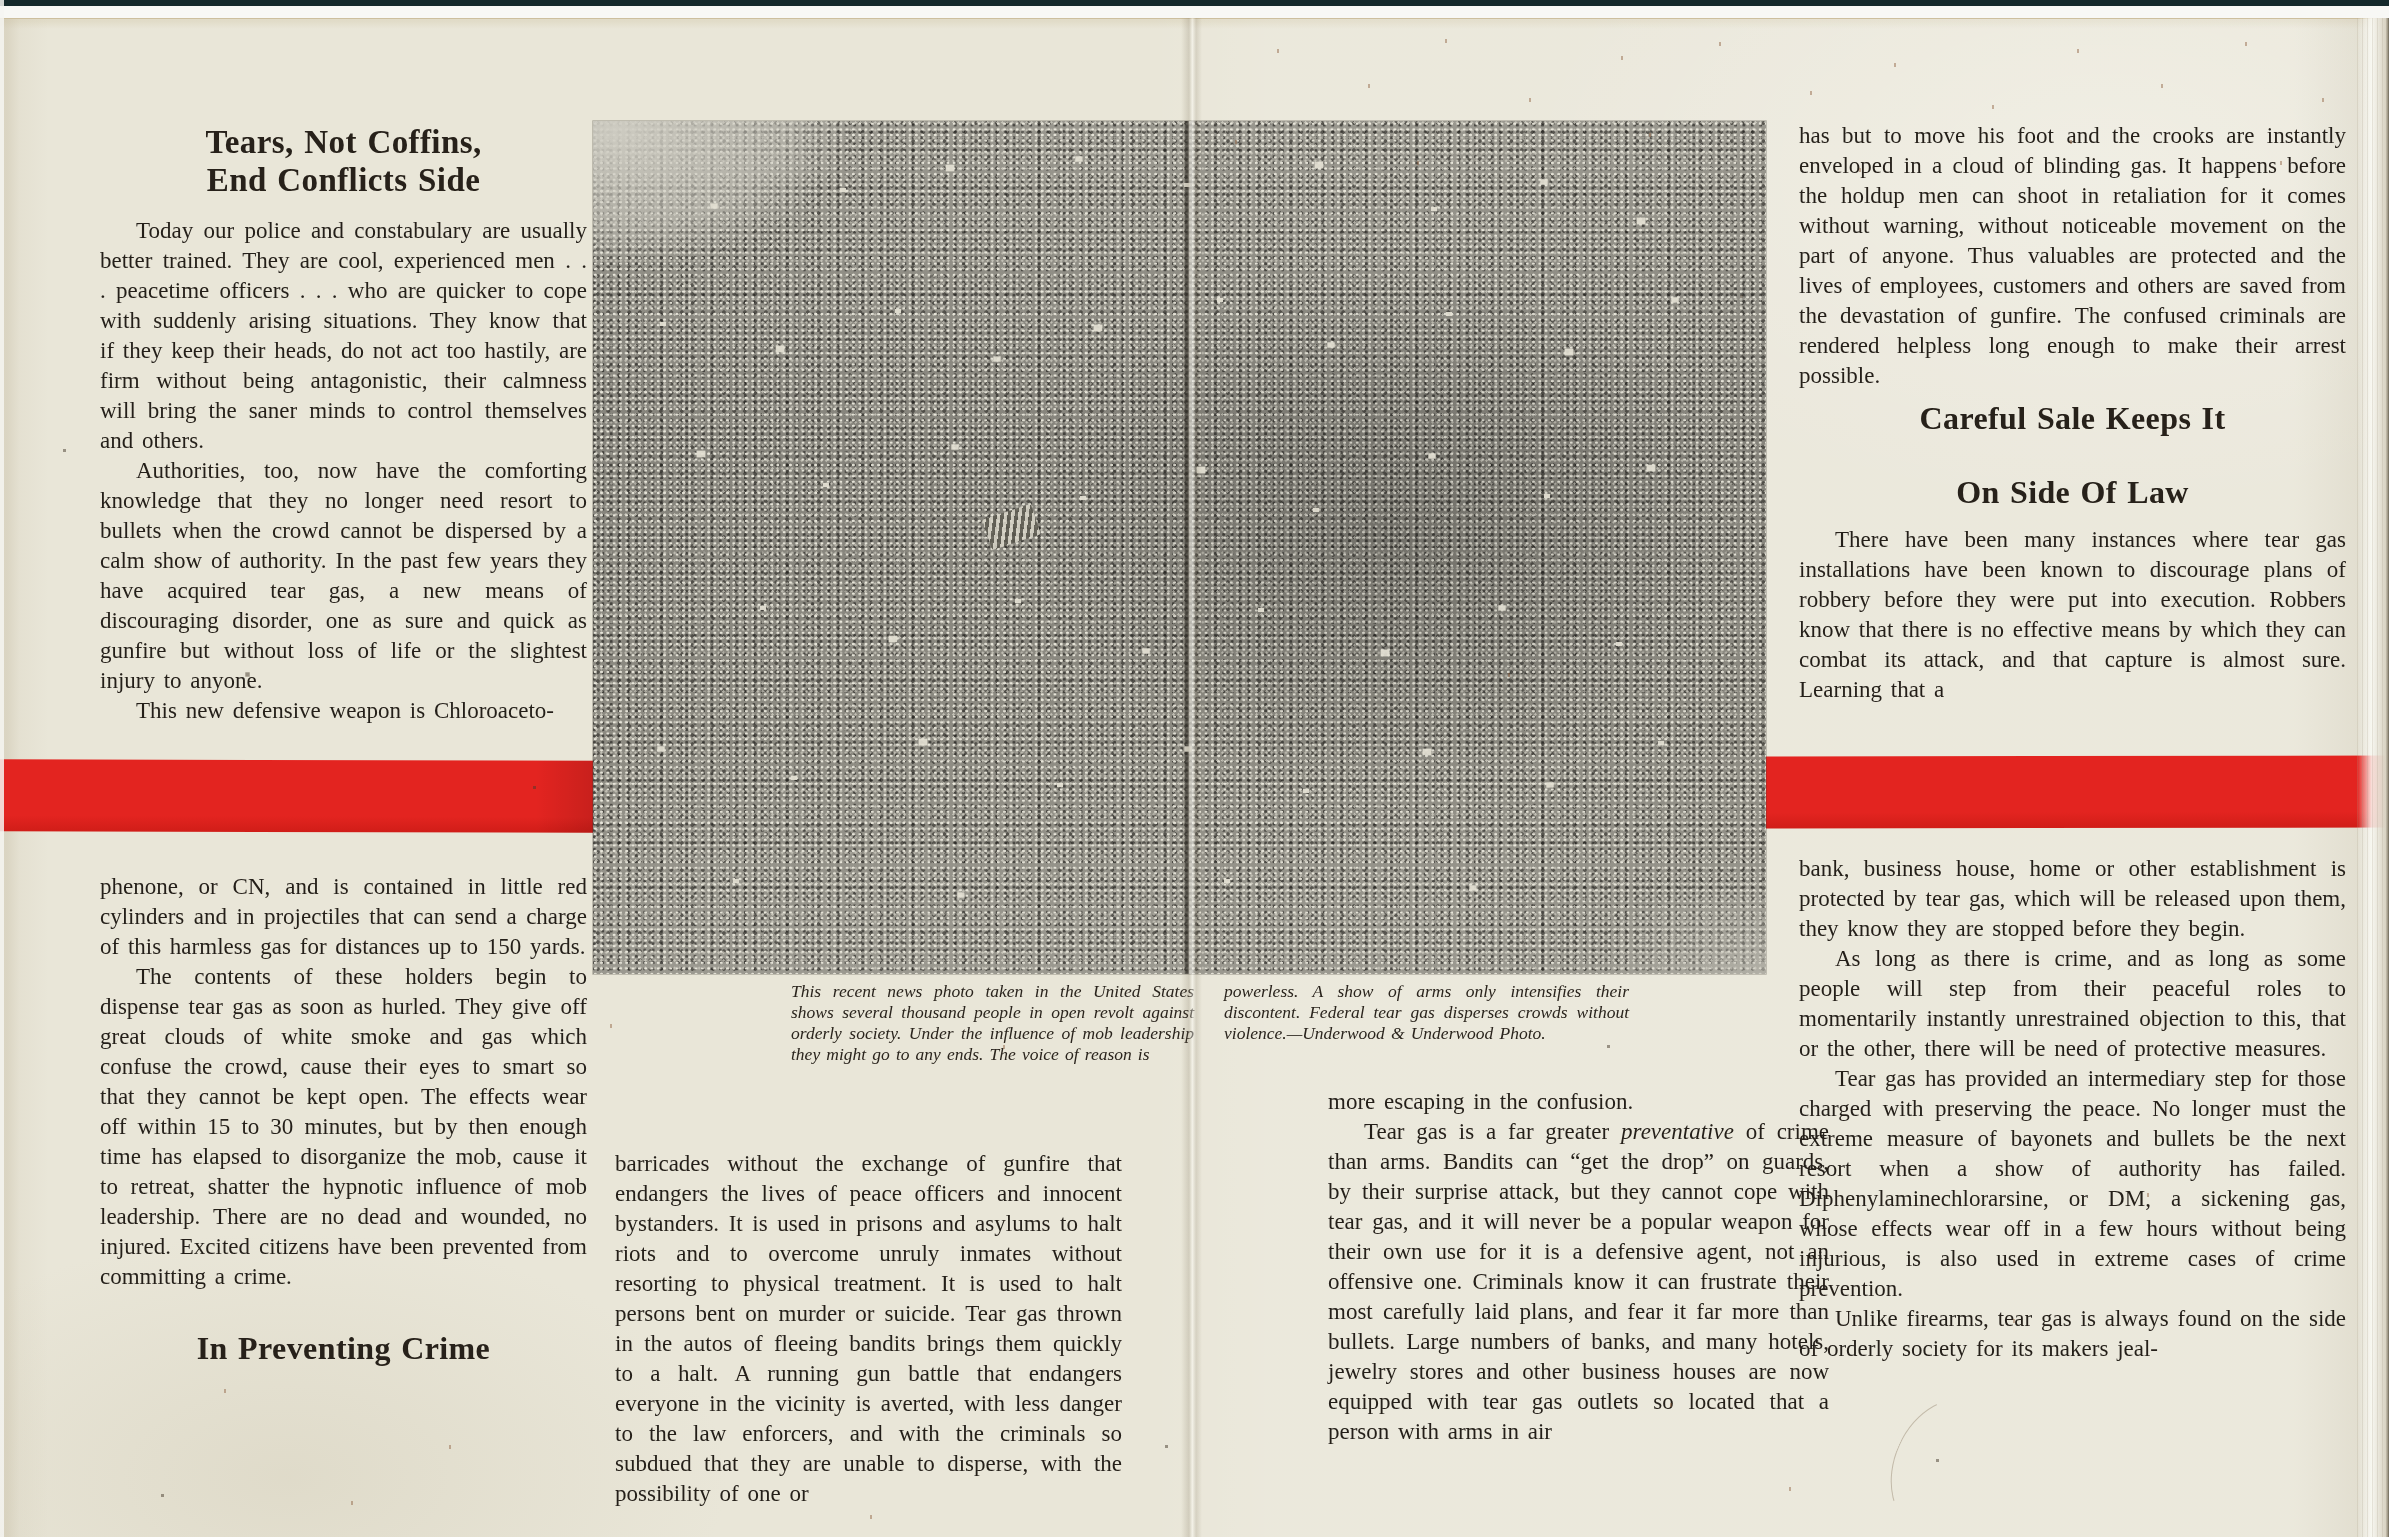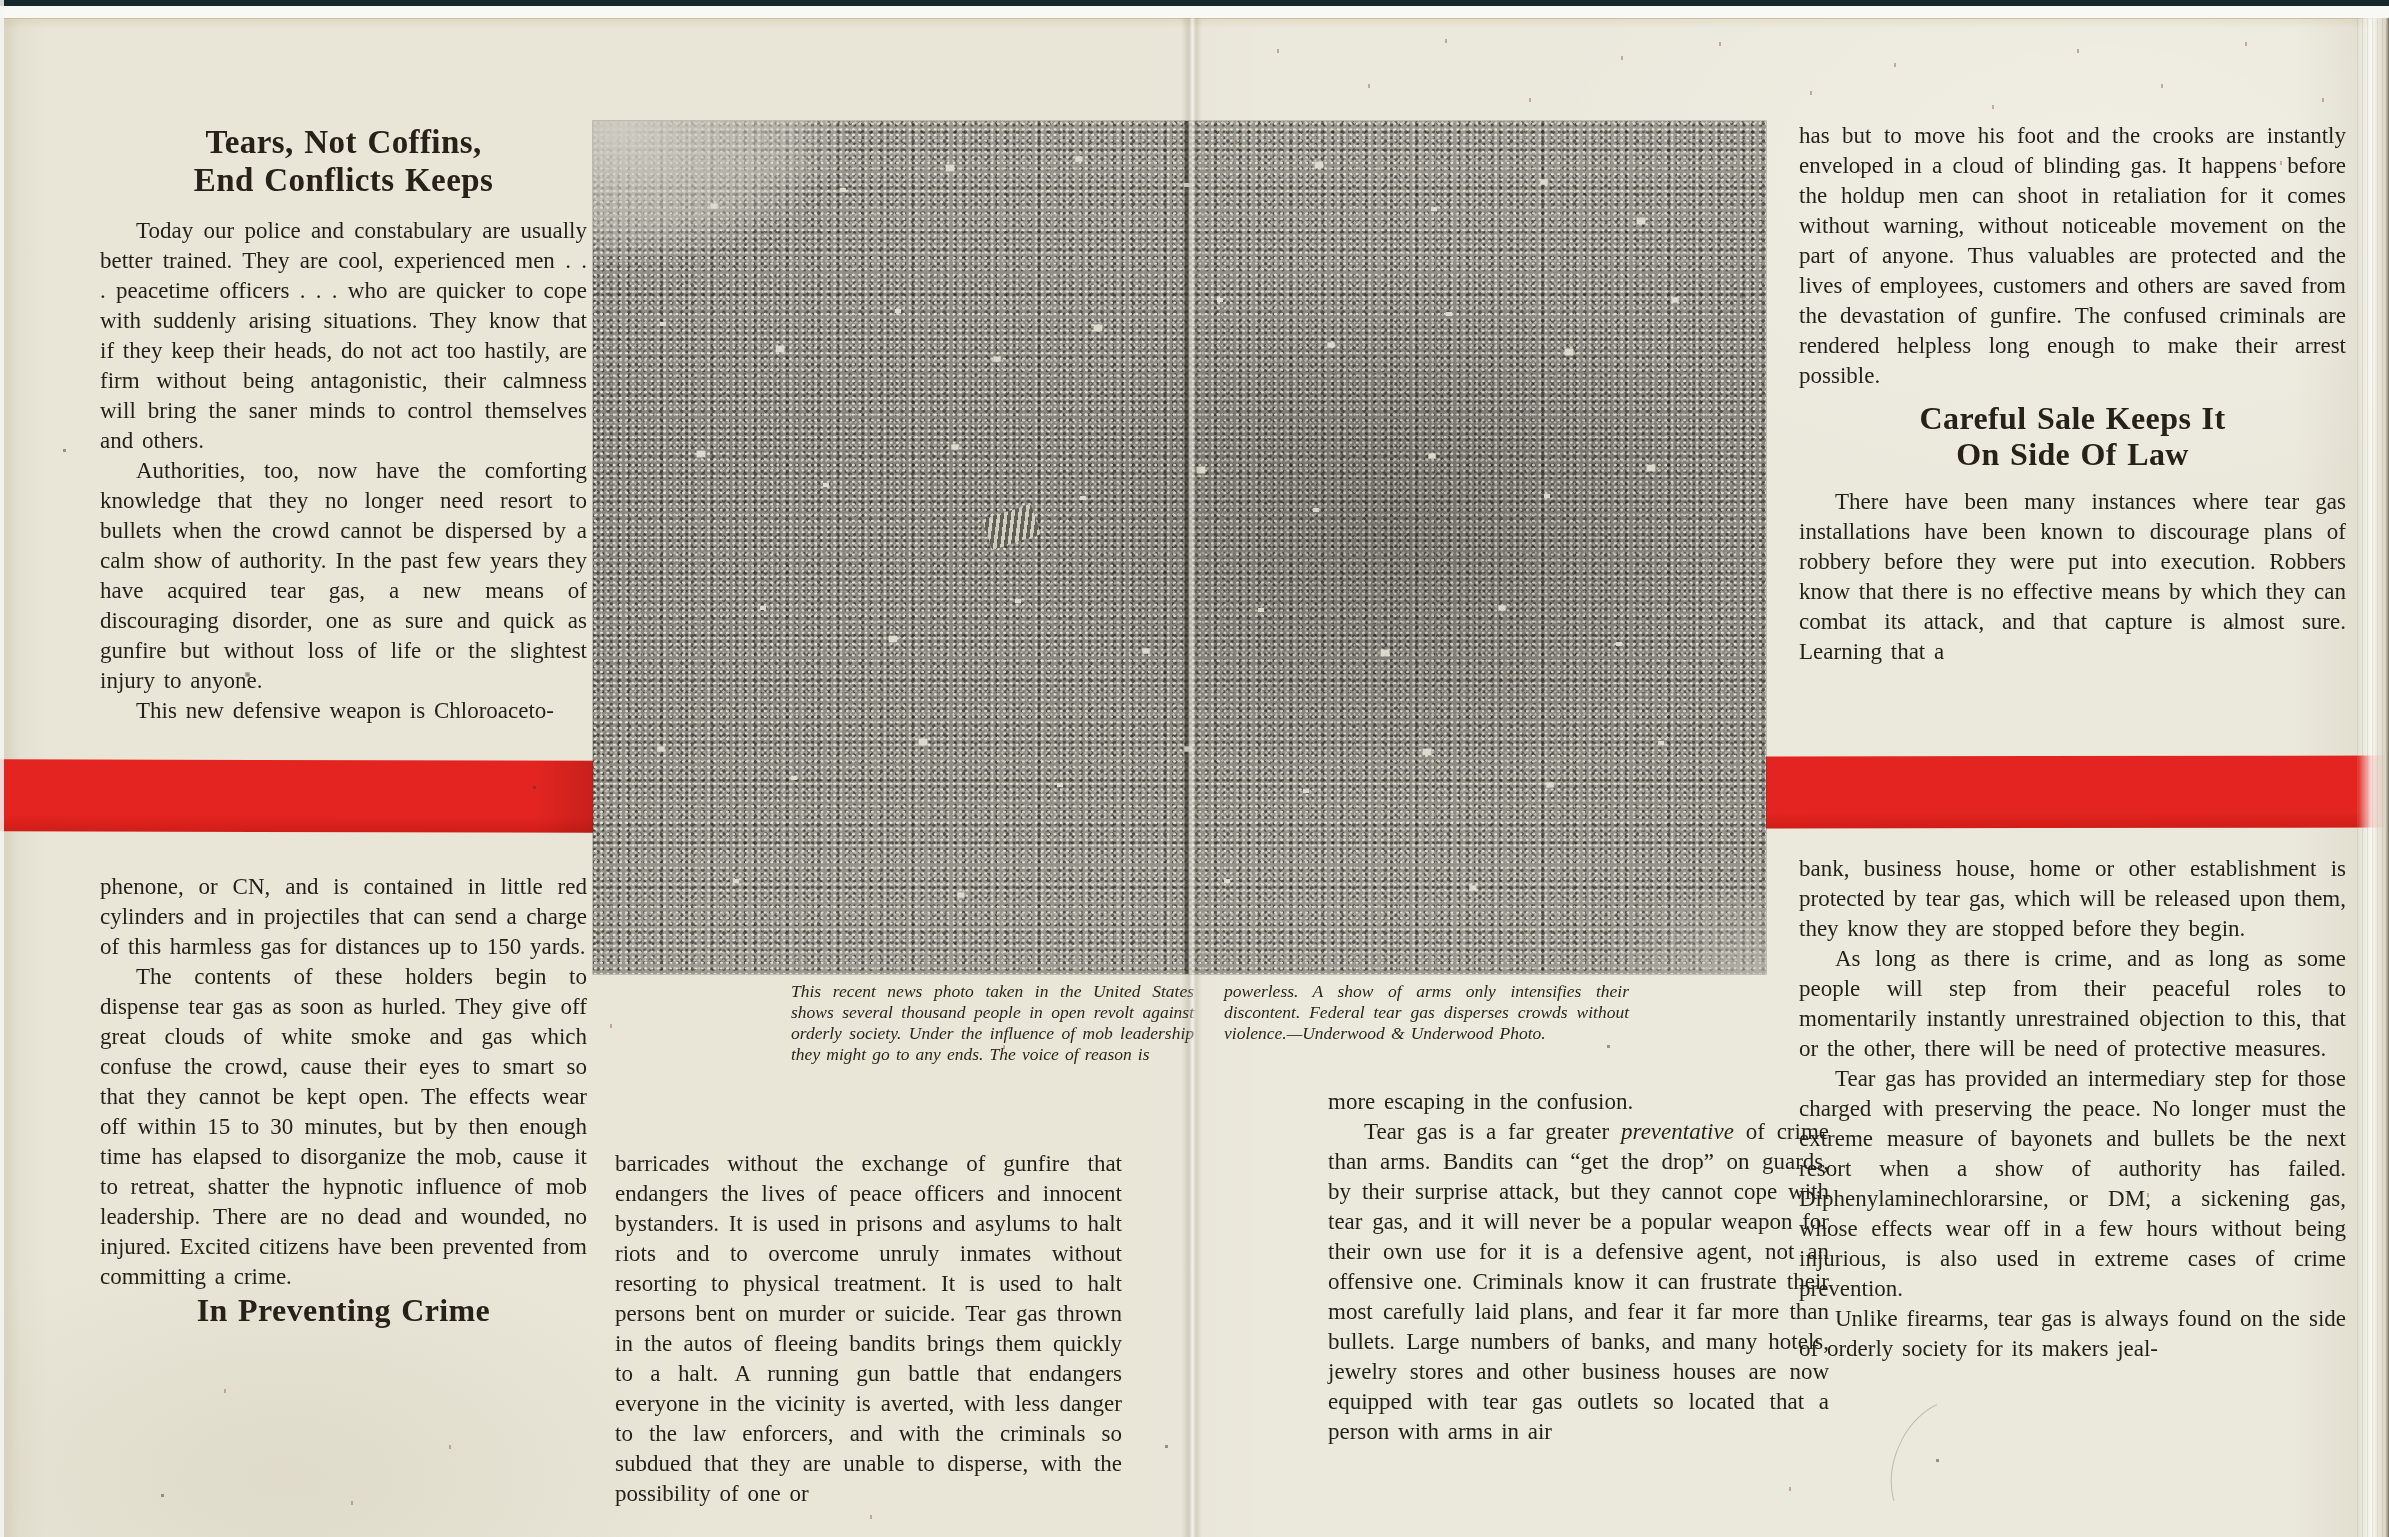--- a/index.html
+++ b/index.html
@@ -53,21 +53,21 @@
         background-image:linear-gradient(90deg, rgba(0,0,0,0) 90%, rgba(0,0,0,.12)),
                          linear-gradient(180deg, var(--band-red,#e32420) 0 78%, #d01d18 100%);}
   .band.right{left:1765px;top:756px;width:624px;transform:skewY(-.1deg);}
   
   .col{position:absolute;color:var(--ink,#241f19);font-size:23px;line-height:30px;
        text-align:justify;word-spacing:.13em;z-index:3;}
   .col p{margin:0;text-indent:36px;}
   .col p.noindent{text-indent:0;}
   .headline{font-weight:bold;text-align:center;text-indent:0;color:#27211a;
             font-size:33px;line-height:38px;letter-spacing:0.4px;word-spacing:.06em;}
-  .headline.sub{font-size:32px;line-height:36px;}
+  .headline.sub{font-size:32px;line-height:36px;margin-top:38px;}
   .mt{margin-top:17px;}
   .mb{margin-bottom:17px;}
   .caption{position:absolute;z-index:3;font-style:italic;font-size:17.5px;line-height:21px;
            text-align:justify;color:#2a241d;word-spacing:.1em;}
   
   .foxing{position:absolute;left:0;top:0;width:2.1px;height:3.5px;z-index:5;}
   .inkspecks{position:absolute;left:0;top:0;width:2.8px;height:2.8px;z-index:5;}
   .crease-arc{position:absolute;left:1894px;top:1396px;width:105px;height:140px;z-index:5;
               border:1.4px solid transparent;border-left-color:rgba(120,100,75,.35);
               border-radius:50%;transform:rotate(24deg);}
@@ -82,21 +82,21 @@
 
   <div class="paper"></div>
   <div class="fold"></div>
   <div class="rightedge"></div>
   <div class="crease-arc"></div>
   <div class="foxing" style="box-shadow: rgba(139, 94, 60, 0.45) 1277px 49px 0px 0px, rgba(139, 94, 60, 0.45) 1368px 84px 0px 0px, rgba(139, 94, 60, 0.45) 1445px 39px 0px 0px, rgba(139, 94, 60, 0.45) 1529px 98px 0px 0px, rgba(139, 94, 60, 0.45) 1621px 56px 0px 0px, rgba(139, 94, 60, 0.45) 1719px 42px 0px 0px, rgba(139, 94, 60, 0.45) 1810px 91px 0px 0px, rgba(139, 94, 60, 0.45) 1894px 63px 0px 0px, rgba(139, 94, 60, 0.45) 1992px 105px 0px 0px, rgba(139, 94, 60, 0.45) 2077px 49px 0px 0px, rgba(139, 94, 60, 0.45) 2161px 84px 0px 0px, rgba(139, 94, 60, 0.45) 2245px 42px 0px 0px, rgba(139, 94, 60, 0.45) 2322px 98px 0px 0px, rgba(139, 94, 60, 0.45) 1235px 140px 0px 0px, rgba(139, 94, 60, 0.45) 1417px 161px 0px 0px, rgba(139, 94, 60, 0.45) 1649px 133px 0px 0px, rgba(139, 94, 60, 0.45) 1859px 168px 0px 0px, rgba(139, 94, 60, 0.45) 2070px 140px 0px 0px, rgba(139, 94, 60, 0.45) 2280px 161px 0px 0px, rgba(139, 94, 60, 0.45) 610px 1024px 0px 0px, rgba(139, 94, 60, 0.45) 449px 1445px 0px 0px, rgba(139, 94, 60, 0.45) 224px 1389px 0px 0px, rgba(139, 94, 60, 0.45) 351px 1501px 0px 0px, rgba(139, 94, 60, 0.45) 1670px 1403px 0px 0px, rgba(139, 94, 60, 0.45) 1789px 1487px 0px 0px, rgba(139, 94, 60, 0.45) 870px 1515px 0px 0px, rgba(139, 94, 60, 0.45) 2013px 1319px 0px 0px, rgba(139, 94, 60, 0.45) 2147px 1193px 0px 0px, rgba(139, 94, 60, 0.45) 1508px 673px 0px 0px, rgba(139, 94, 60, 0.45) 1003px 1045px 0px 0px;"></div>
   <div class="inkspecks" style="box-shadow: rgba(70, 58, 44, 0.5) 161px 1494px 0px 0px, rgba(70, 58, 44, 0.5) 533px 786px 0px 0px, rgba(70, 58, 44, 0.5) 63px 449px 0px 0px, rgba(70, 58, 44, 0.5) 1607px 1045px 0px 0px, rgba(70, 58, 44, 0.5) 2231px 624px 0px 0px, rgba(70, 58, 44, 0.5) 1165px 1445px 0px 0px, rgba(70, 58, 44, 0.5) 1740px 295px 0px 0px, rgba(70, 58, 44, 0.5) 246px 673px 0px 0.7px, rgba(70, 58, 44, 0.5) 1936px 1459px 0px 0px;"></div>
 
   <section class="col" style="left:100px;top:123px;width:487px;">
     <div class="headline">Tears, Not Coffins,</div>
-    <div class="headline mb">End Conflicts Keeps</div>
+    <div class="headline mb">End Conflicts Side</div>
     <p>Today our police and constabulary are usually better trained.  They are cool, experienced men . . . peacetime officers . . . who are quicker to cope with suddenly arising situations.  They know that if they keep their heads, do not act too hastily, are firm without being antagonistic, their calmness will bring the saner minds to control themselves and others.</p>
     <p>Authorities, too, now have the comforting knowledge that they no longer need resort to bullets when the crowd cannot be dispersed by a calm show of authority.  In the past few years they have acquired tear gas, a new means of discouraging disorder, one as sure and quick as gunfire but without loss of life or the slightest injury to anyone.</p>
     <p>This new defensive weapon is Chloroaceto-</p>
   </section>
 
   <figure class="photo" style="margin:0;">
     <div class="placards" style="box-shadow: rgba(228, 225, 212, 0.92) 118px 83px 0px 0.7px, rgba(228, 225, 212, 0.92) 247px 67px 0px 0px, rgba(228, 225, 212, 0.92) 354px 45px 0px 1.4px, rgba(228, 225, 212, 0.92) 483px 36px 0px 0.7px, rgba(228, 225, 212, 0.92) 591px 62px 0px 0px, rgba(228, 225, 212, 0.92) 723px 42px 0px 1.4px, rgba(228, 225, 212, 0.92) 838px 86px 0px 0px, rgba(228, 225, 212, 0.92) 948px 59px 0px 0.7px, rgba(228, 225, 212, 0.92) 1045px 98px 0px 1.4px, rgba(228, 225, 212, 0.92) 67px 201px 0px 0px, rgba(228, 225, 212, 0.92) 184px 226px 0px 1.4px, rgba(228, 225, 212, 0.92) 302px 188px 0px 0px, rgba(228, 225, 212, 0.92) 401px 236px 0px 0.7px, rgba(228, 225, 212, 0.92) 502px 205px 0px 1.4px, rgba(228, 225, 212, 0.92) 624px 177px 0px 0px, rgba(228, 225, 212, 0.92) 735px 222px 0px 0.7px, rgba(228, 225, 212, 0.92) 853px 191px 0px 0px, rgba(228, 225, 212, 0.92) 973px 229px 0px 1.4px, rgba(228, 225, 212, 0.92) 1079px 177px 0px 0.7px, rgba(228, 225, 212, 0.92) 105px 331px 0px 1.4px, rgba(228, 225, 212, 0.92) 230px 362px 0px 0px, rgba(228, 225, 212, 0.92) 359px 324px 0px 0.7px, rgba(228, 225, 212, 0.92) 487px 375px 0px 0px, rgba(228, 225, 212, 0.92) 605px 347px 0px 1.4px, rgba(228, 225, 212, 0.92) 720px 387px 0px 0px, rgba(228, 225, 212, 0.92) 836px 333px 0px 0.7px, rgba(228, 225, 212, 0.92) 951px 373px 0px 0px, rgba(228, 225, 212, 0.92) 1055px 345px 0px 1.4px, rgba(228, 225, 212, 0.92) 167px 485px 0px 0px, rgba(228, 225, 212, 0.92) 297px 516px 0px 1.4px, rgba(228, 225, 212, 0.92) 422px 478px 0px 0px, rgba(228, 225, 212, 0.92) 550px 528px 0px 0.7px, rgba(228, 225, 212, 0.92) 665px 487px 0px 0px, rgba(228, 225, 212, 0.92) 789px 530px 0px 1.4px, rgba(228, 225, 212, 0.92) 906px 485px 0px 0.7px, rgba(228, 225, 212, 0.92) 1023px 521px 0px 0px, rgba(228, 225, 212, 0.92) 65px 626px 0px 0.7px, rgba(228, 225, 212, 0.92) 198px 655px 0px 0px, rgba(228, 225, 212, 0.92) 327px 619px 0px 1.4px, rgba(228, 225, 212, 0.92) 464px 662px 0px 0px, rgba(228, 225, 212, 0.92) 592px 626px 0px 0.7px, rgba(228, 225, 212, 0.92) 710px 668px 0px 0px, rgba(228, 225, 212, 0.92) 831px 629px 0px 1.4px, rgba(228, 225, 212, 0.92) 954px 662px 0px 0.7px, rgba(228, 225, 212, 0.92) 1065px 620px 0px 0px, rgba(228, 225, 212, 0.92) 140px 758px 0px 0px, rgba(228, 225, 212, 0.92) 365px 772px 0px 0.7px, rgba(228, 225, 212, 0.92) 631px 758px 0px 0px, rgba(228, 225, 212, 0.92) 877px 765px 0px 0.7px;"></div>
     <div class="flag"></div>
   </figure>
 

